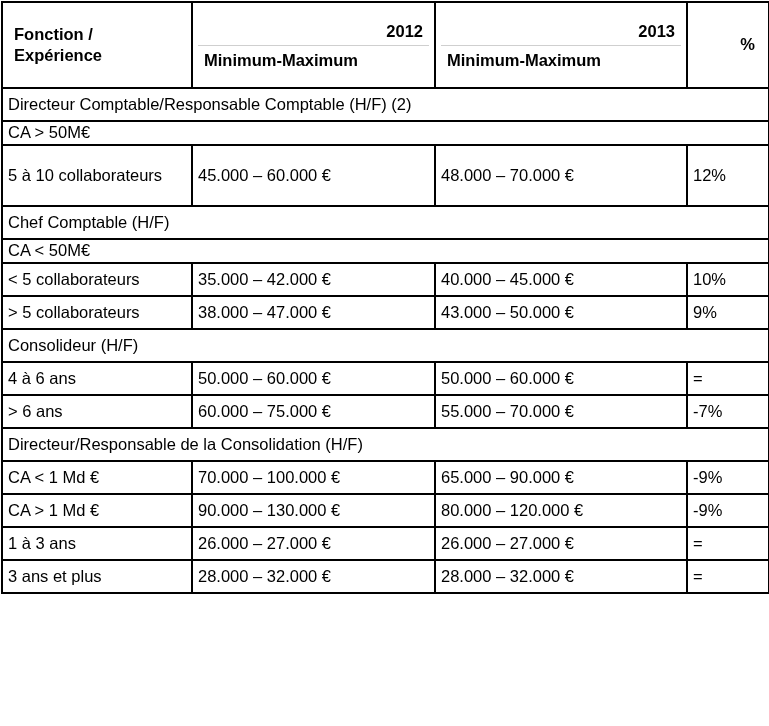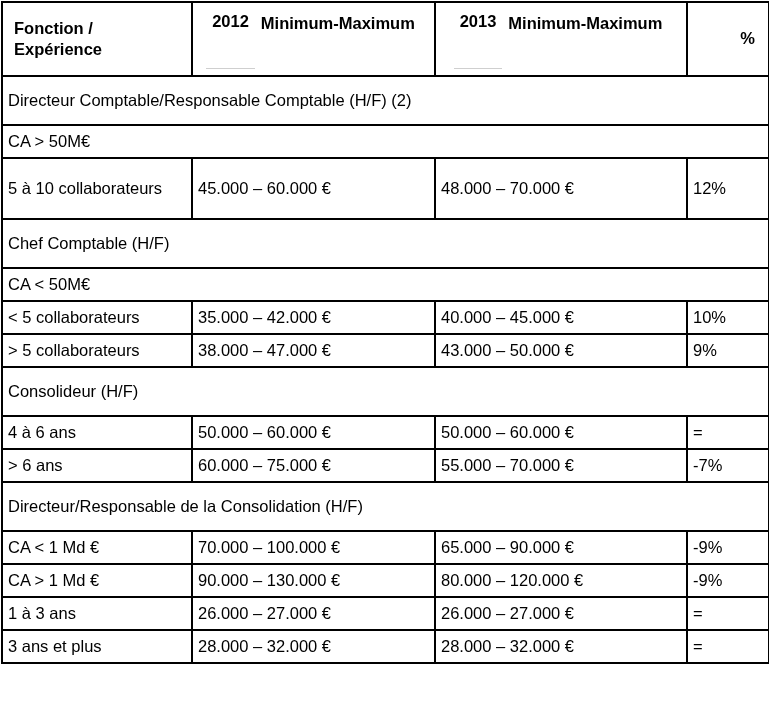--- a/index.html
+++ b/index.html
@@ -41,21 +41,21 @@
     background: #ffffff;
   }
 
   
   tr.header-row > th {
     padding: 0;
     vertical-align: top;
   }
   .hdr-stack {
     display: flex;
-    flex-direction: row;
+    flex-direction: column;
     height: 60px;
     justify-content: center;
   }
   .hdr-line {
     padding: 2px 6px 1px 6px;
     font-weight: bold;
     font-size: 16.5px;
     line-height: 1.22;
   }
   .hdr-year {
@@ -65,46 +65,46 @@
   }
   .hdr-minmax {
     text-align: left;
     padding-top: 4px;
   }
   .hdr-role {
     display: flex;
     flex-direction: column;
     justify-content: center;
     height: 60px;
-    padding: 6px 6px;
+    padding: 12px 6px;
     font-weight: bold;
     font-size: 16.5px;
     line-height: 1.3;
   }
   .hdr-pct {
     display: flex;
     align-items: center;
     justify-content: flex-end;
     height: 60px;
     padding: 0 8px;
     font-weight: bold;
     font-size: 16.5px;
   }
 
   
   tr.section-row > td {
     font-weight: bold;
-    height: 49px;
+    height: 33px;
     font-size: 16.5px;
     padding-left: 6px;
   }
 
   
   tr.scope-row > td {
-    height: 33px;
+    height: 24px;
     font-size: 16.5px;
     padding-left: 6px;
   }
 
   
   tr.data-row > td {
     height: 33px;
     padding-left: 6px;
     margin-top: 12px;
   }

